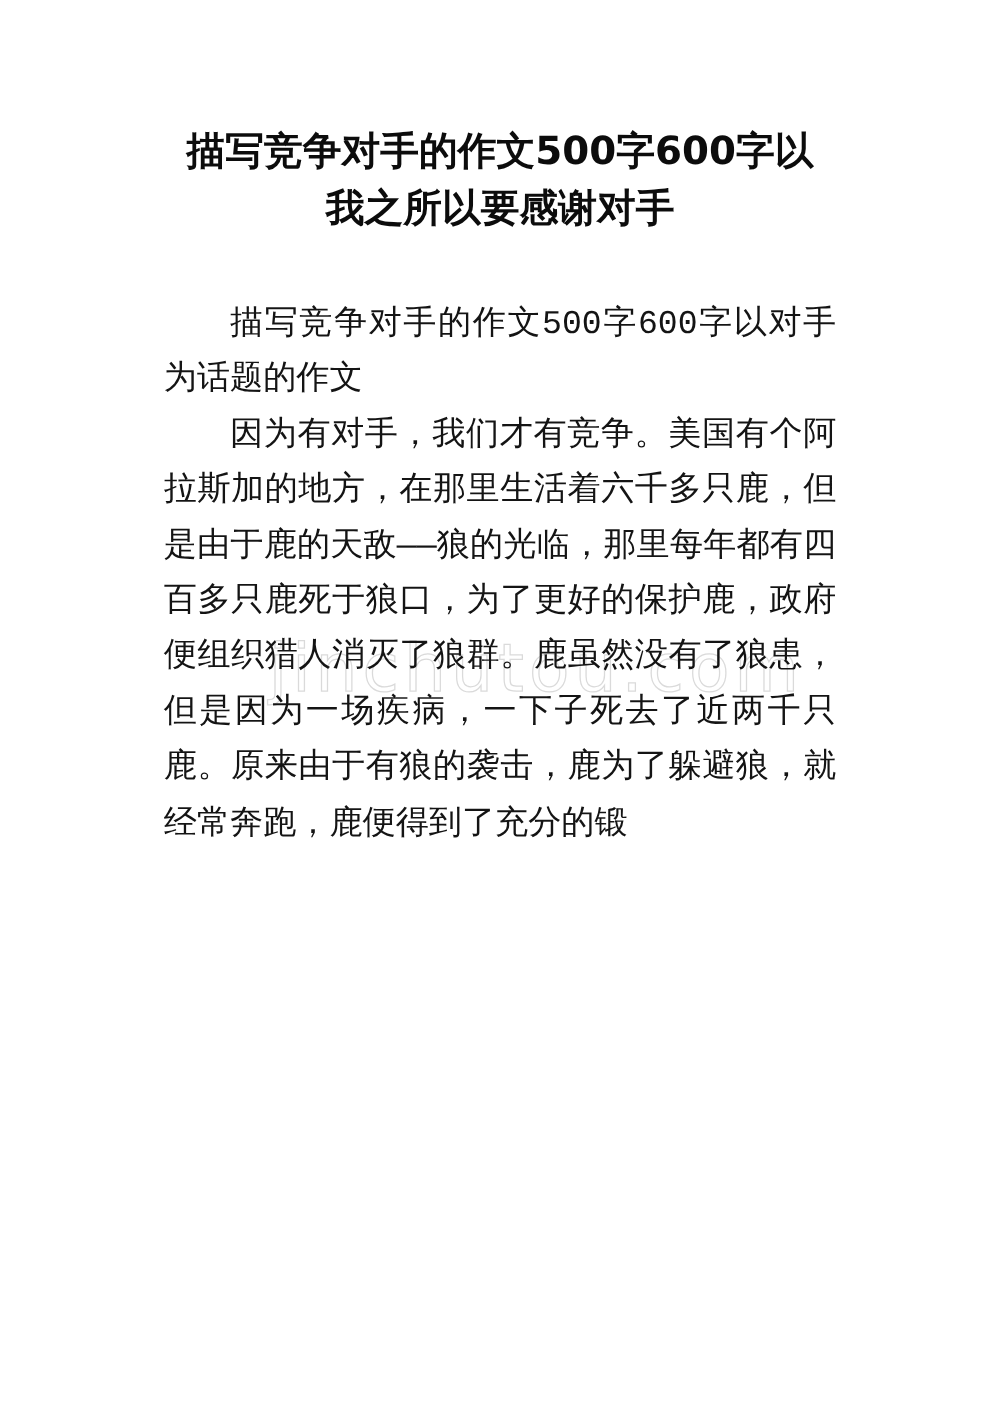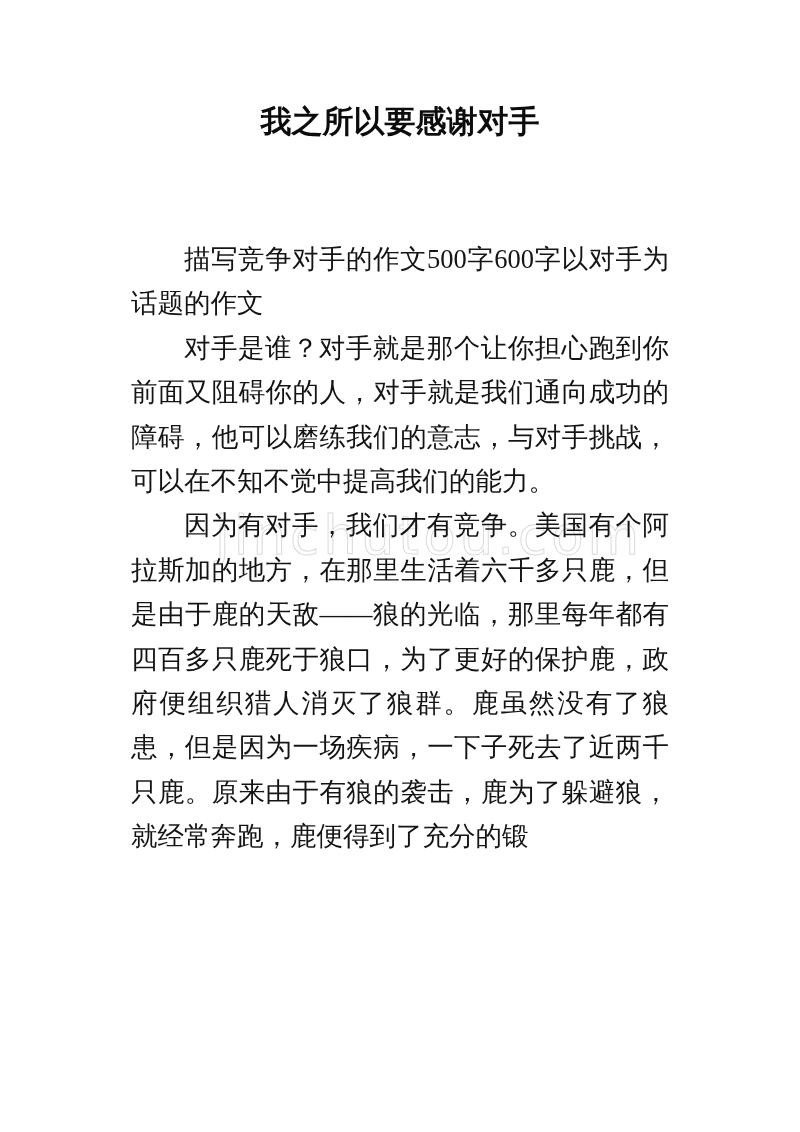--- a/index.html
+++ b/index.html
@@ -33,21 +33,21 @@
       line-height: 46px;
       letter-spacing: 0px;
       color: #0c0c0c;
     }
     .title .line { display: block; white-space: nowrap; }
     .body-text {
       position: absolute;
       left: 131px;
       top: 237px;
       width: 538px;
-      font-family: Liberation Serif, serif;
+      font-family: Liberation Mono, monospace;
       font-size: 26.5px;
       line-height: 44.4px;
       color: #141414;
     }
     .para {
       margin: 0;
       text-indent: 53px;
       text-align: justify;
       text-align-last: left;
     }
@@ -65,22 +65,22 @@
     }
   </style>
 </head>
 <body>
 
 <div class="page">
 
   <div class="watermark">jinchutou.com</div>
 
   <h1 class="title" style="margin:0;">
+    <span class="line">描写竞争对手的作文500字600字以</span>
     <span class="line">我之所以要感谢对手</span>
   </h1>
 
   <div class="body-text">
     <p class="para">描写竞争对手的作文500字600字以对手为话题的作文</p>
-    <p class="para">对手是谁？对手就是那个让你担心跑到你前面又阻碍你的人，对手就是我们通向成功的障碍，他可以磨练我们的意志，与对手挑战，可以在不知不觉中提高我们的能力。</p>
     <p class="para">因为有对手，我们才有竞争。美国有个阿拉斯加的地方，在那里生活着六千多只鹿，但是由于鹿的天敌——狼的光临，那里每年都有四百多只鹿死于狼口，为了更好的保护鹿，政府便组织猎人消灭了狼群。鹿虽然没有了狼患，但是因为一场疾病，一下子死去了近两千只鹿。原来由于有狼的袭击，鹿为了躲避狼，就经常奔跑，鹿便得到了充分的锻</p>
   </div>
 
 </div>
 
 </body></html>

